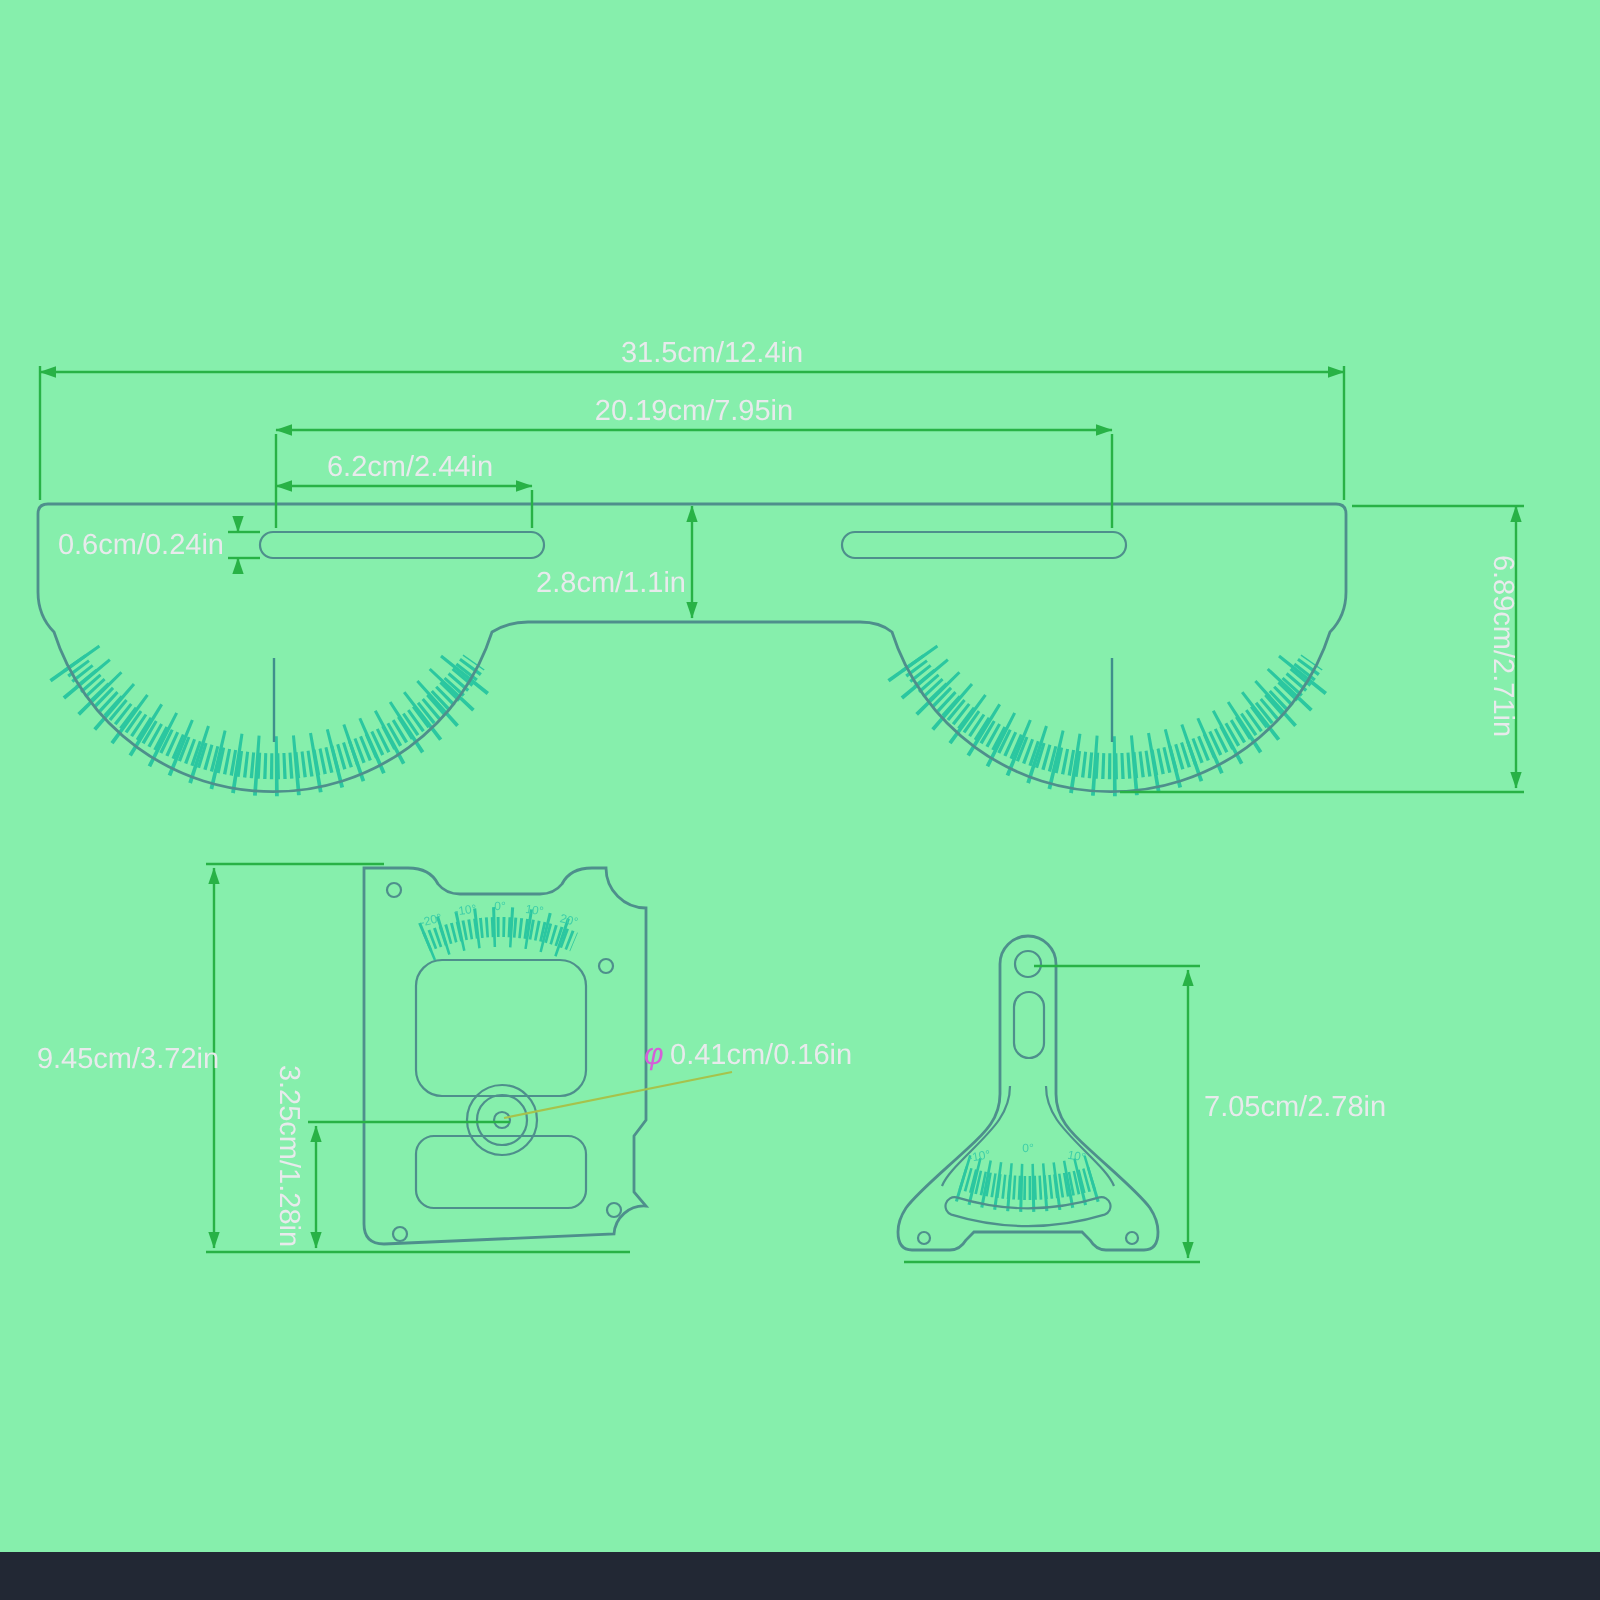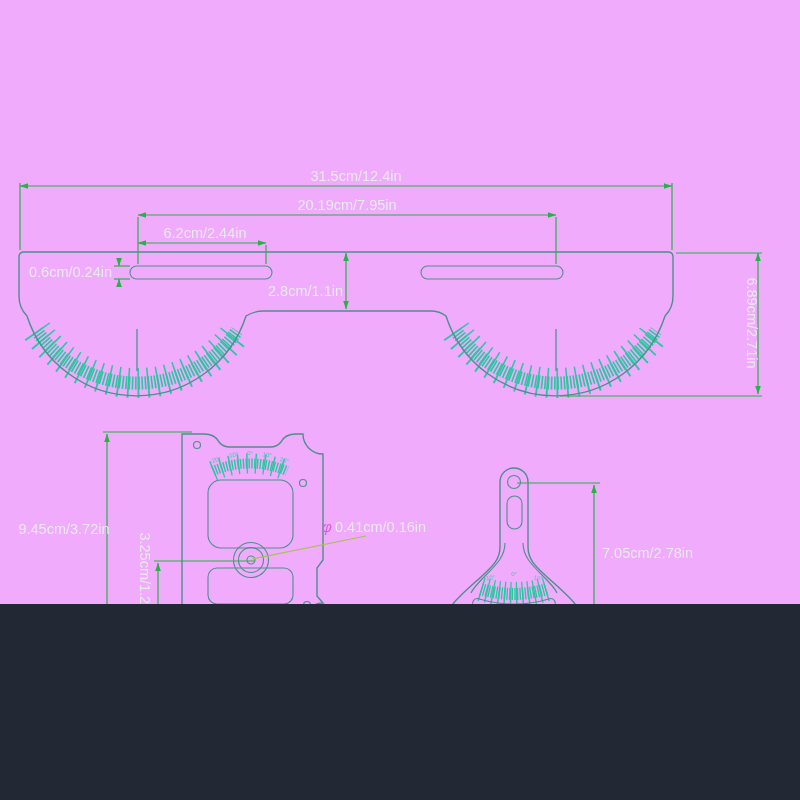--- a/index.html
+++ b/index.html
@@ -1,16 +1,16 @@
 <!DOCTYPE html>
 <html><head>
 <meta charset="utf-8">
 <style>
   html,body{margin:0;padding:0;background:#222834;}
-  .stage{position:relative;width:800px;height:604px;background:#f0abfc;overflow:hidden;
+  .stage{position:relative;width:800px;height:776px;background:#86efac;overflow:hidden;
          font-family:"Liberation Sans",sans-serif;}
   svg text{font-family:"Liberation Sans",sans-serif;fill:#e8eaec;font-size:14.5px;}
   svg text.tiny{font-size:6px;fill:#3ecfa8;}
   svg text.phi{fill:#d45fd8;font-size:15px;font-style:italic;}
   .outline{stroke:#4e8f8c;stroke-width:1.4;fill:none;}
   .outline-thin{stroke:#4e8f8c;stroke-width:1.1;fill:none;}
   .dim{stroke:#28b246;stroke-width:1.2;fill:none;}
   .leader{stroke:#a6c34b;stroke-width:1.1;fill:none;}
   .band{stroke:#2bc7a0;fill:none;}
   .index{stroke:#3f8f8c;stroke-width:1.2;fill:none;}

